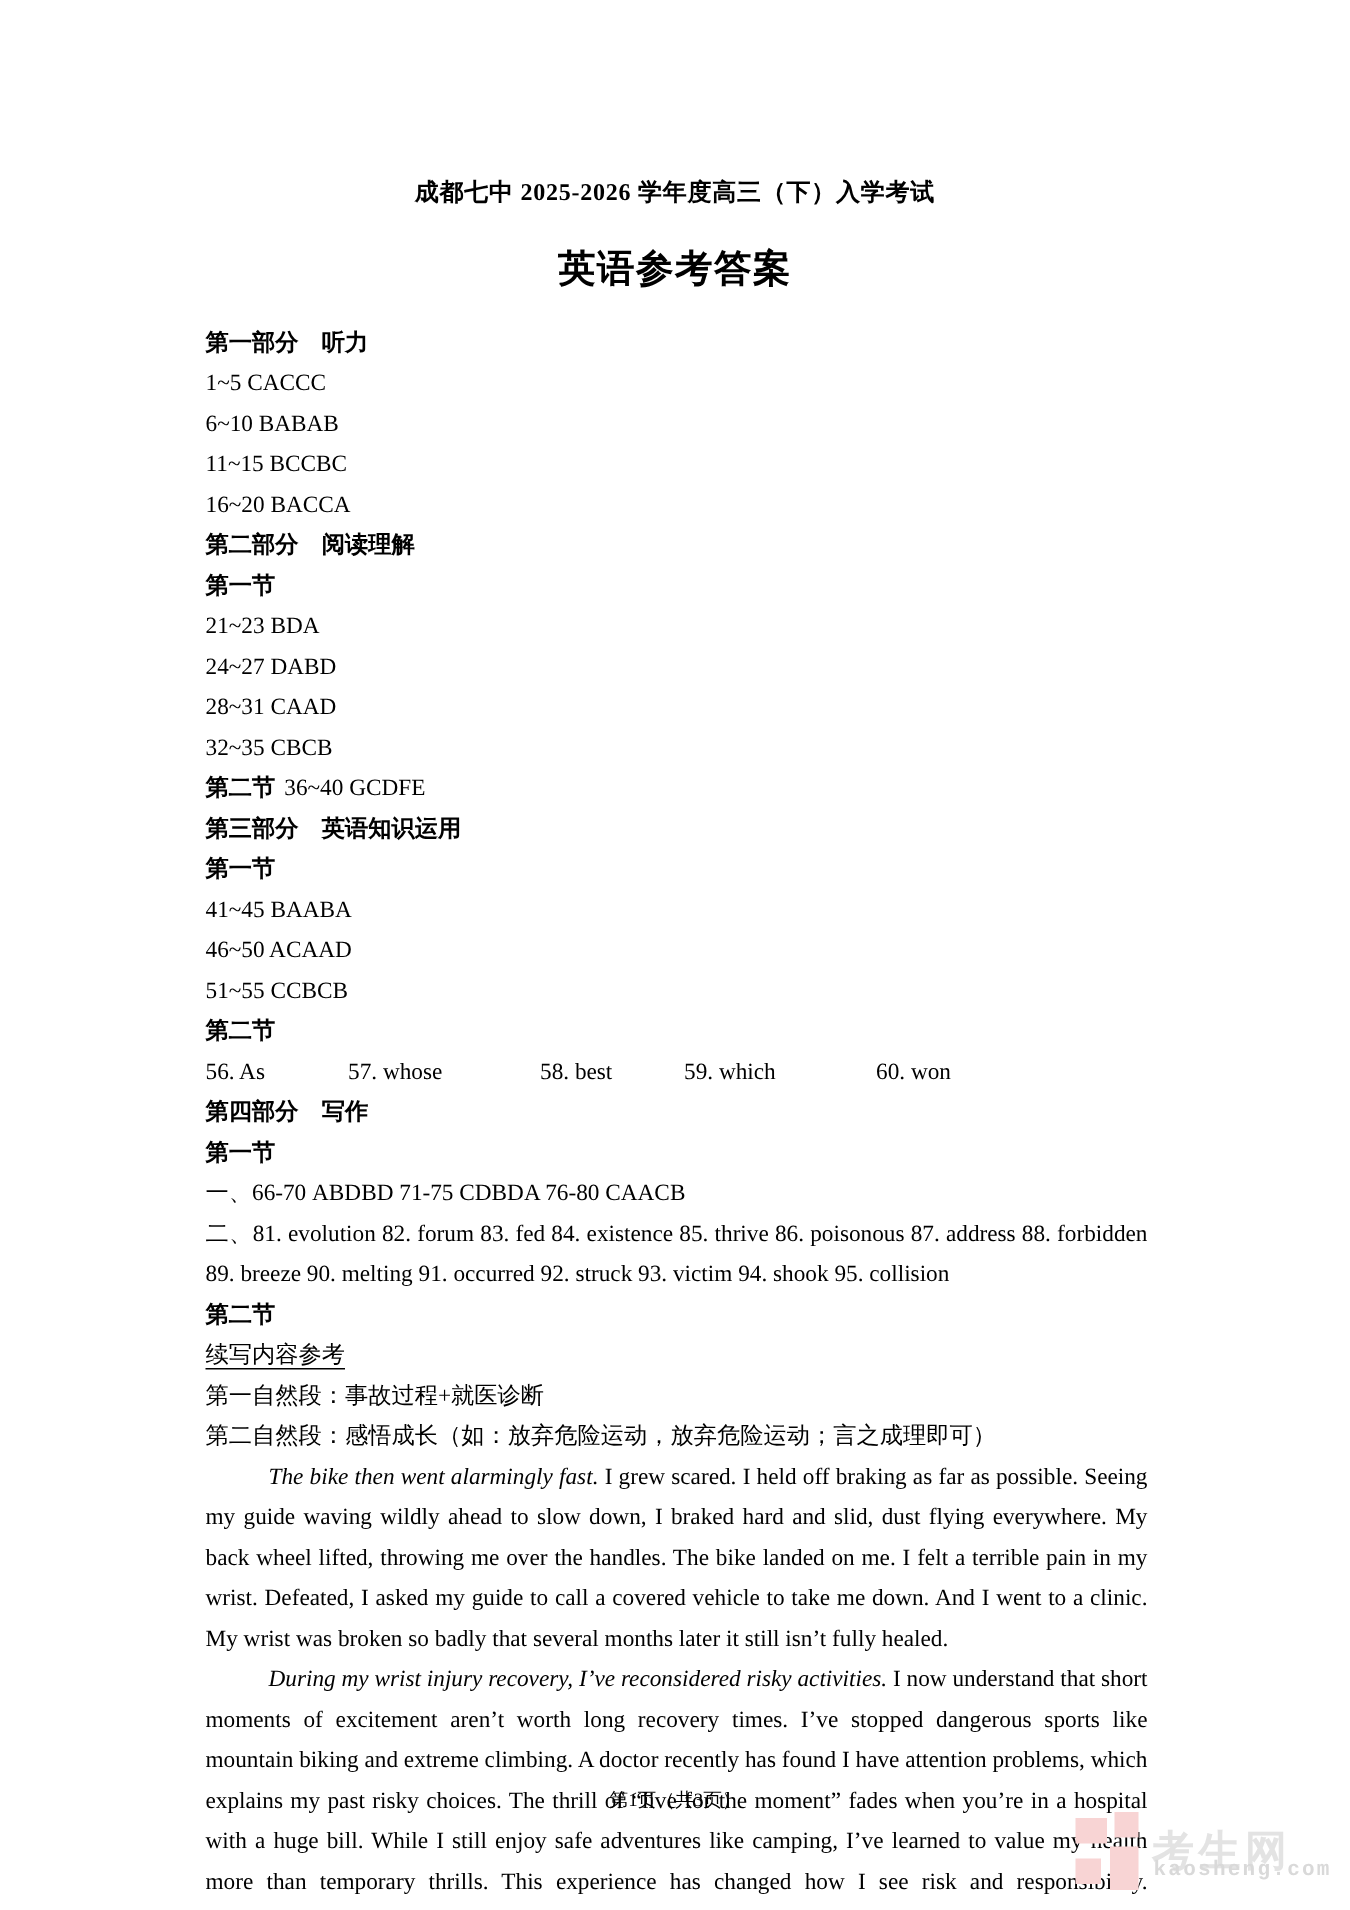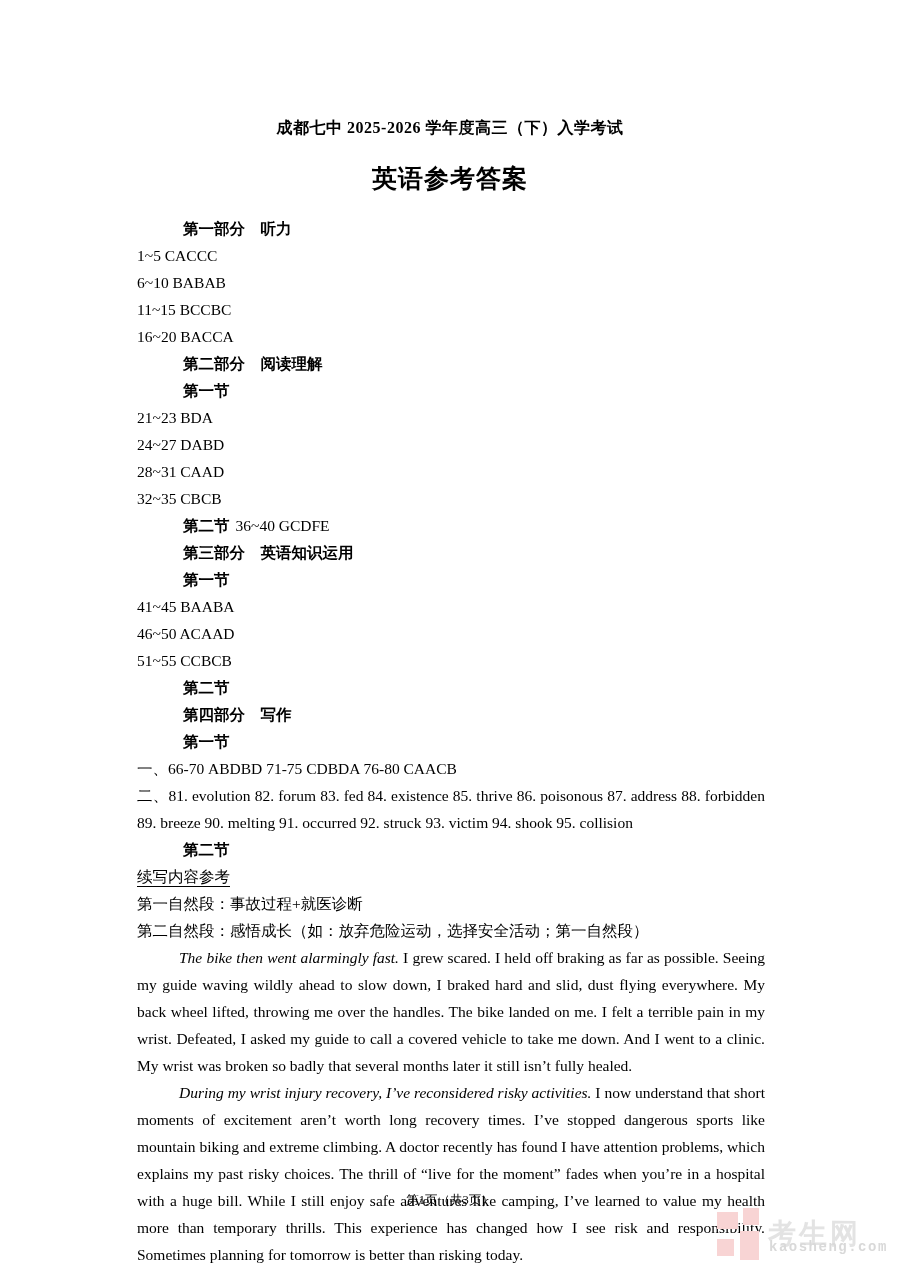--- a/index.html
+++ b/index.html
@@ -27,21 +27,20 @@
   }
 
   .content {
     position: absolute; left: 137px; top: 215px; width: 628px;
     font-size: 15.5px; line-height: 27px;
   }
   .hd {
     font-weight: 700;
     font-family: "Liberation Sans", "DejaVu Sans", sans-serif;
     font-size: 15.5px;
-    margin-left: 46px;
   }
   .row4 { display: flex; flex-direction: column; }
   .row4 > span:nth-child(1) { width: 160px; }
   .row4 > span:nth-child(2) { width: 161px; }
   .row4 > span:nth-child(3) { width: 157px; }
   .row4 > span:nth-child(4) { flex: 1; }
   .row5 { display: flex; }
   .row5 > span:nth-child(1) { width: 95px; }
   .row5 > span:nth-child(2) { width: 128px; }
   .row5 > span:nth-child(3) { width: 96px; }
@@ -111,31 +110,38 @@
 
     <div class="hd">第三部分　英语知识运用</div>
     <div class="hd">第一节</div>
     <div class="row4">
       <span>41~45 BAABA</span>
       <span>46~50 ACAAD</span>
       <span>51~55 CCBCB</span>
       <span></span>
     </div>
     <div class="hd">第二节</div>
+    <div class="row5">
+      <span>56. As</span>
+      <span>57. whose</span>
+      <span>58. best</span>
+      <span>59. which</span>
+      <span>60. won</span>
+    </div>
 
     <div class="hd">第四部分　写作</div>
     <div class="hd">第一节</div>
     <div>一、66-70 ABDBD 71-75 CDBDA 76-80 CAACB</div>
     <div class="just">二、81. evolution 82. forum 83. fed 84. existence 85. thrive 86. poisonous 87. address 88. forbidden 89. breeze 90. melting 91. occurred 92. struck 93. victim 94. shook 95. collision</div>
     <div class="hd">第二节</div>
     <div>
       <span class="underlined">续写内容参考</span>
     </div>
     <div>第一自然段：事故过程+就医诊断</div>
-    <div>第二自然段：感悟成长（如：放弃危险运动，选择安全活动；第一自然段）</div>
+    <div>第二自然段：感悟成长（如：放弃危险运动，放弃危险运动；言之成理即可）</div>
 
     <p class="para"><span class="lead-italic">The bike then went alarmingly fast.</span><span> I grew scared. I held off braking as far as possible. Seeing my guide waving wildly ahead to slow down, I braked hard and slid, dust flying everywhere. My back wheel lifted, throwing me over the handles. The bike landed on me. I felt a terrible pain in my wrist. Defeated, I asked my guide to call a covered vehicle to take me down. And I went to a clinic. My wrist was broken so badly that several months later it still isn’t fully healed.</span></p>
 
     <p class="para"><span class="lead-italic">During my wrist injury recovery, I’ve reconsidered risky activities.</span><span> I now understand that short moments of excitement aren’t worth long recovery times. I’ve stopped dangerous sports like mountain biking and extreme climbing. A doctor recently has found I have attention problems, which explains my past risky choices. The thrill of “live for the moment” fades when you’re in a hospital with a huge bill. While I still enjoy safe adventures like camping, I’ve learned to value my health more than temporary thrills. This experience has changed how I see risk and responsibility. Sometimes planning for tomorrow is better than risking today.</span></p>
 
   </div>
 
   <div class="footer">第1页（共3页）</div>
 
   <div class="watermark">

